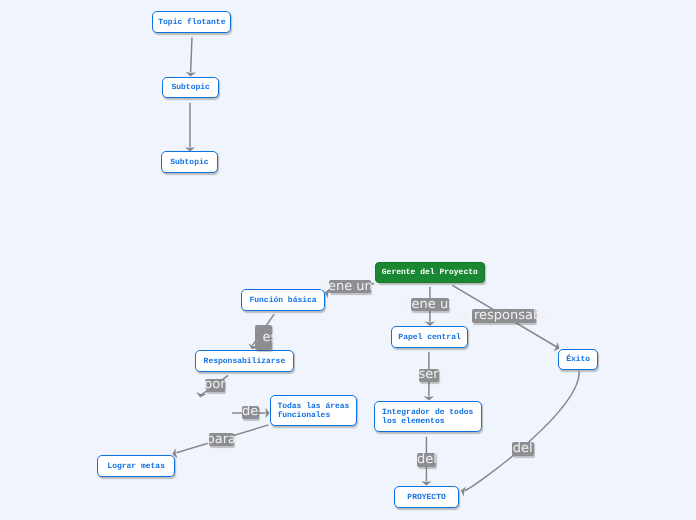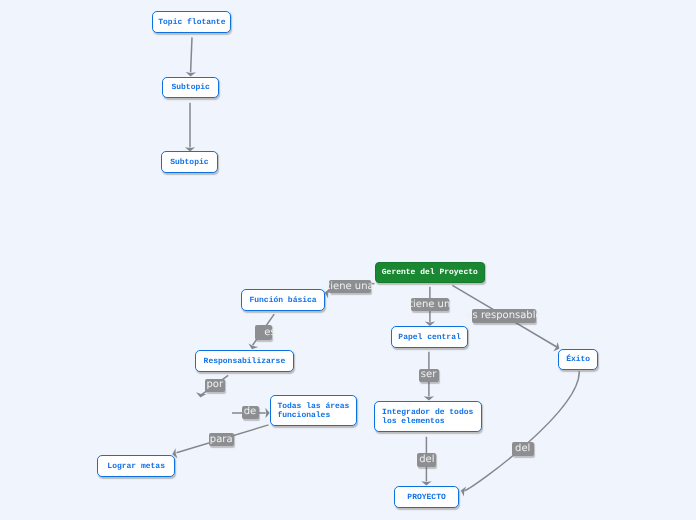--- a/index.html
+++ b/index.html
@@ -33,21 +33,21 @@
     box-shadow:1px 1.2px 1.2px rgba(90,80,70,0.35);
   }
   .node .lbl{display:block;text-align:left;position:relative;top:0.7px;font-family:Liberation Mono, monospace;}
   .node.green{
     background:#1a8733;border-color:#157a2c;color:#ffffff;border-radius:4px;
     border-width:1px;
   }
   .chip{
     position:absolute;box-sizing:border-box;
     background:#8c8e91;color:#f0f0f0;
-    font-size:10px;line-height:8px;font-weight:normal;
+    font-size:13px;line-height:8px;font-weight:normal;
     border-radius:2px;
     display:flex;align-items:center;justify-content:center;
     white-space:nowrap;
     box-shadow:1px 1.1px 1.1px rgba(90,85,80,0.33);
   }
 </style>
 </head>
 <body>
 
 <div id="canvas">
@@ -133,20 +133,20 @@
     </div>
     <div class="node" style="left: 373.8px; top: 401px; width: 107.8px; height: 31.2px;">
       <span class="lbl">Integrador de todos<br>los elementos</span>
     </div>
     <div class="node" style="left: 393.8px; top: 485.9px; width: 65.5px; height: 22.1px;">
       <span class="lbl">PROYECTO</span>
     </div>
     <div class="chip" style="left: 329px; top: 280px; width: 42px; height: 13px;">tiene una</div>
     <div class="chip" style="left: 410.7px; top: 298px; width: 38px; height: 13px;">tiene un</div>
     <div class="chip" style="left: 472px; top: 309px; width: 64px; height: 13.5px;">es responsable</div>
-    <div class="chip" style="left: 255px; top: 325px; width: 17px; height: 15px; padding-left: 13px;">es</div>
+    <div class="chip" style="left: 255px; top: 325px; width: 17px; height: 25px; padding-left: 13px;">es</div>
     <div class="chip" style="left: 418.6px; top: 368.5px; width: 20px; height: 13.5px;">ser</div>
     <div class="chip" style="left: 204.5px; top: 378.5px; width: 20.5px; height: 13.5px;">por</div>
     <div class="chip" style="left: 241.5px; top: 405.5px; width: 17px; height: 13.2px;">de</div>
     <div class="chip" style="left: 208.7px; top: 432.7px; width: 25px; height: 13.7px;">para</div>
     <div class="chip" style="left: 417.4px; top: 453px; width: 19px; height: 13.7px;">del</div>
     <div class="chip" style="left: 512px; top: 441.5px; width: 21.5px; height: 14px;">del</div>
   </div>
 
 </body></html>

